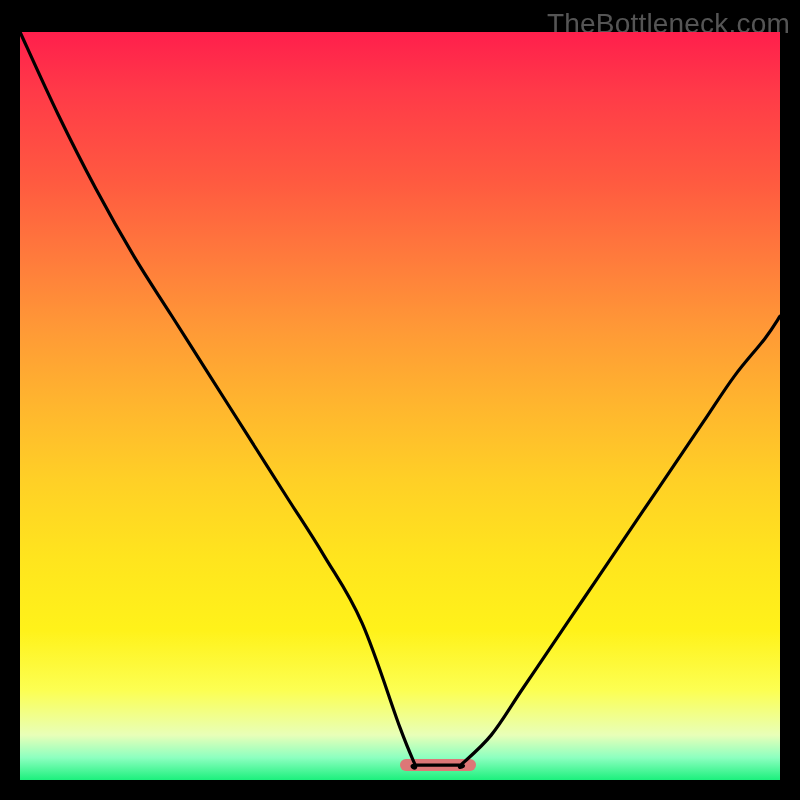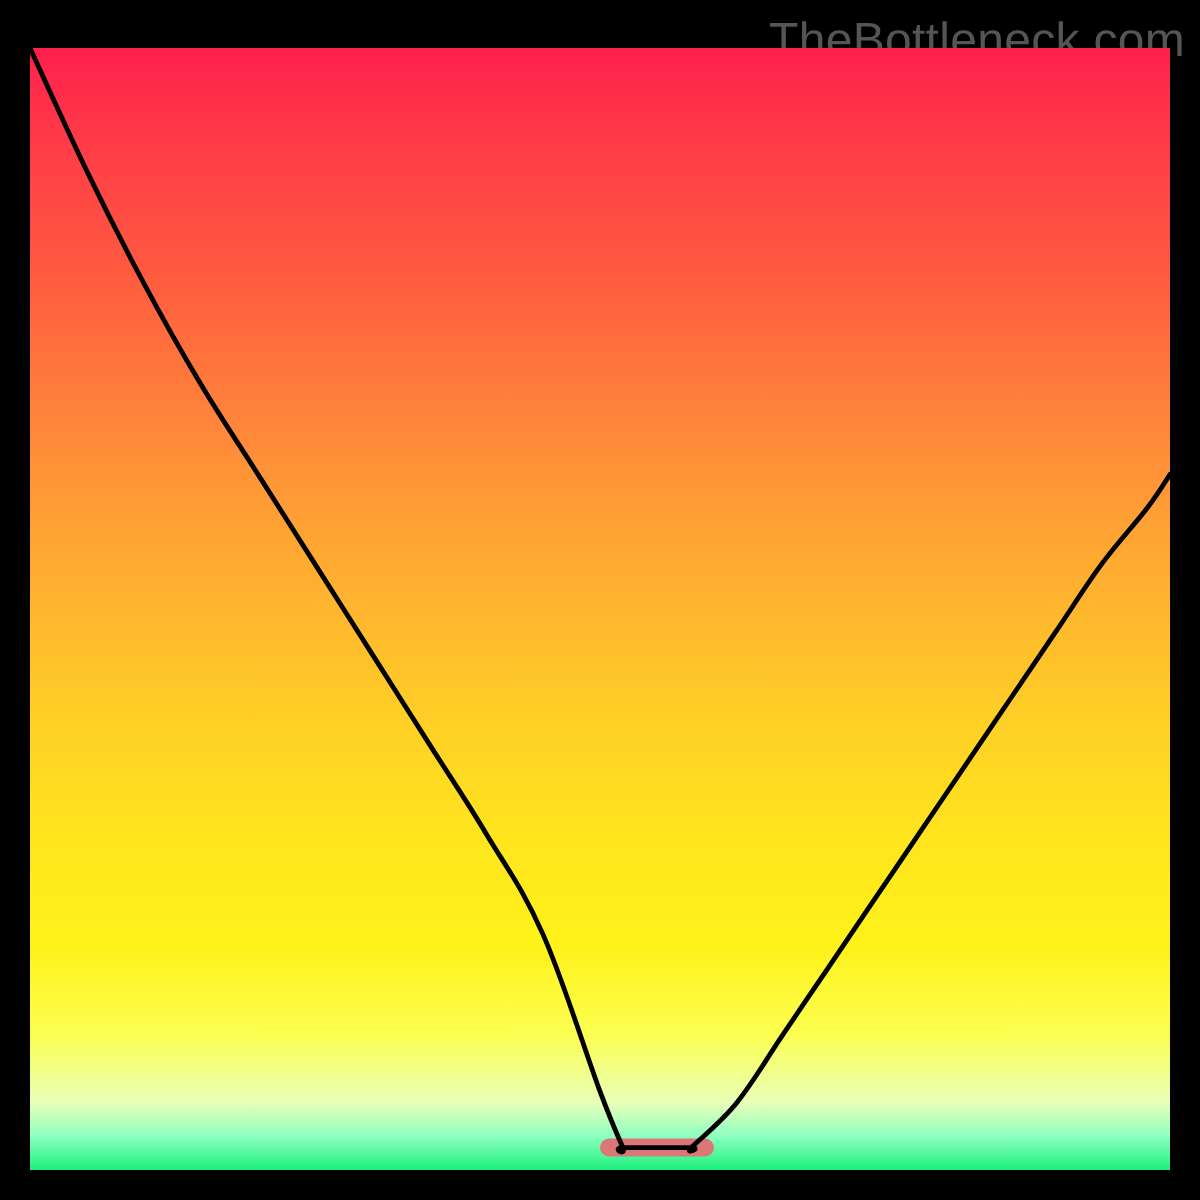--- a/index.html
+++ b/index.html
@@ -15,21 +15,21 @@
     position: relative;
     width: 800px;
     height: 800px;
     background: #000;
   }
   .watermark {
     position: absolute;
     top: 8px;
     right: 10px;
     color: #555;
-    font-size: 32px;
+    font-size: 28px;
     font-weight: 500;
     letter-spacing: 0.2px;
     user-select: none;
   }
   .plot-frame {
     position: absolute;
     left: 20px;
     top: 32px;
     width: 760px;
     height: 748px;

